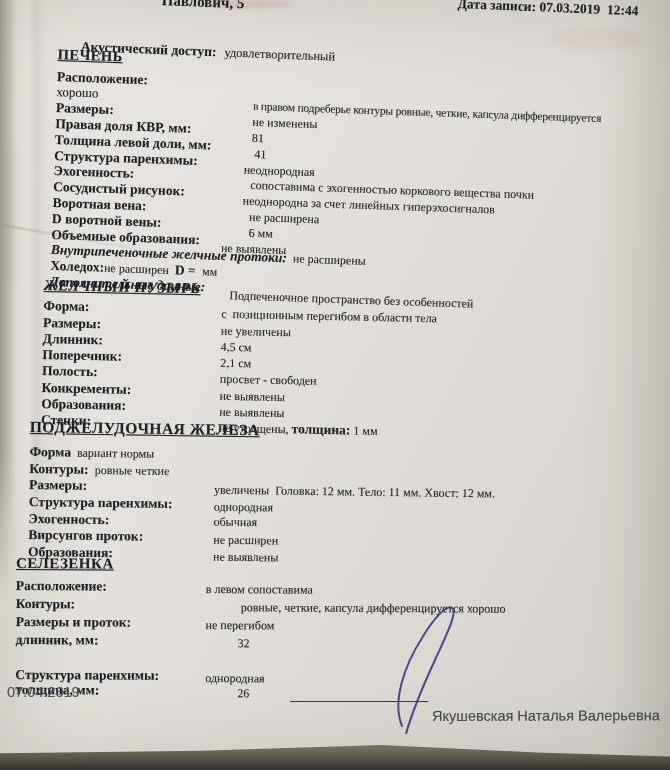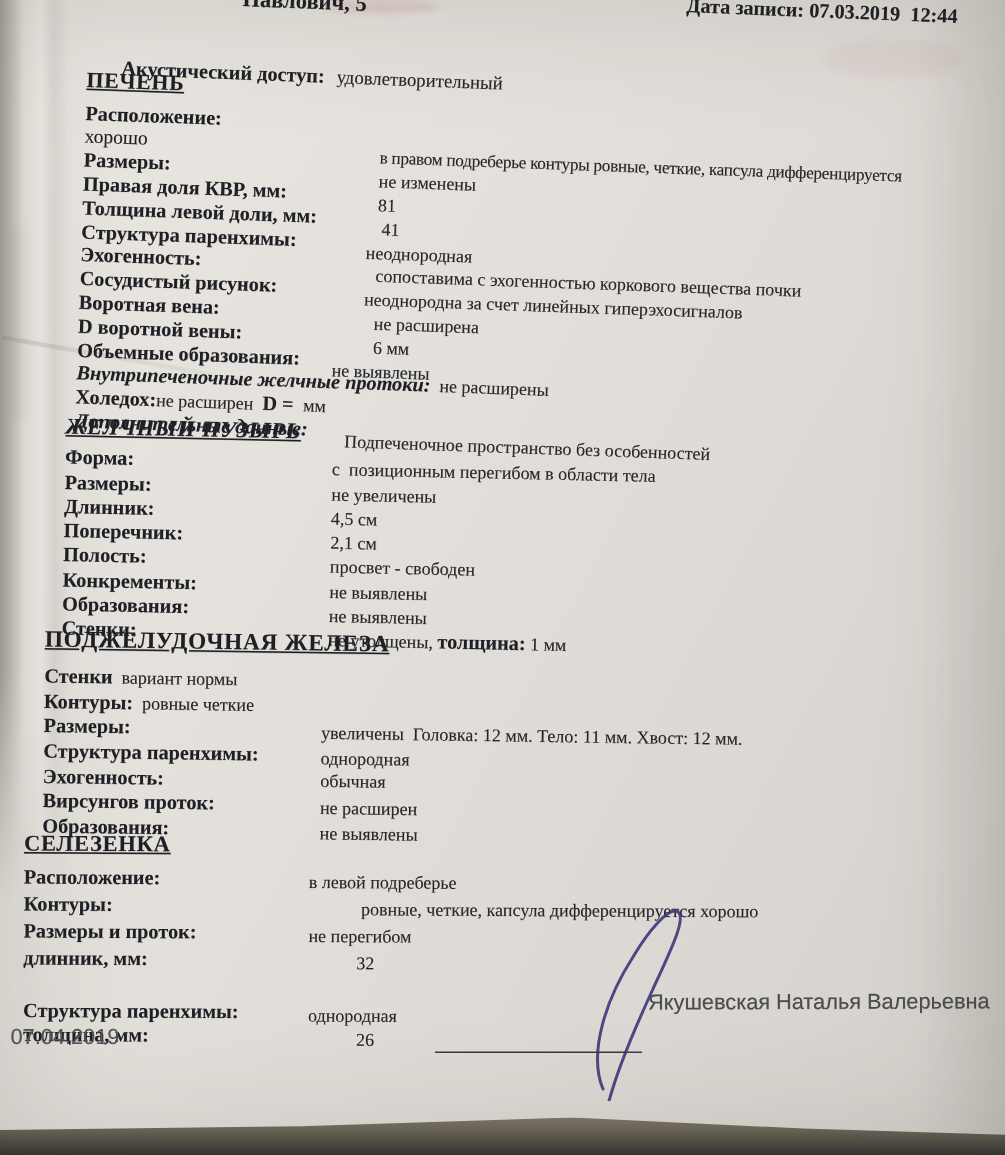--- a/index.html
+++ b/index.html
@@ -86,42 +86,42 @@
           <div class="row" style="height: 16.3px;"><span class="lbl" style="min-width: 178px;">Размеры:</span><span class="val" style="top: 4px;">не увеличены</span></div>
           <div class="row" style="height: 16.3px;"><span class="lbl" style="min-width: 178px;">Длинник:</span><span class="val" style="top: 4px;">4,5 см</span></div>
           <div class="row" style="height: 16.3px;"><span class="lbl" style="min-width: 178px;">Поперечник:</span><span class="val" style="top: 4px;">2,1 см</span></div>
           <div class="row" style="height: 16.3px;"><span class="lbl" style="min-width: 178px;">Полость:</span><span class="val" style="top: 4px;">просвет - свободен</span></div>
           <div class="row" style="height: 16.3px;"><span class="lbl" style="min-width: 178px;">Конкременты:</span><span class="val" style="top: 4px;">не выявлены</span></div>
           <div class="row" style="height: 16.3px;"><span class="lbl" style="min-width: 178px;">Образования:</span><span class="val" style="top: 4px;">не выявлены</span></div>
           <div class="row" style="height: 16.3px;"><span class="lbl" style="min-width: 178px;">Стенки:</span><span class="n" style="position: relative; top: 4px;">не утолщены, </span><span class="b" style="position: relative; top: 4px;">толщина:</span><span class="n" style="position: relative; top: 4px;"> 1 мм</span></div>
         </section>
         <section class="abs" style="left: 30px; top: 418px; width: 640px; transform: rotate(0.8deg);">
           <h3 style="font-size: 15.5px; margin-bottom: 6px;">ПОДЖЕЛУДОЧНАЯ ЖЕЛЕЗА</h3>
-          <div class="row" style="height: 16.7px;"><span class="lbl" style="margin-right: 6px;">Стенки</span><span class="val" style="top: 0px;">вариант нормы</span></div>
+          <div class="row" style="height: 16.7px;"><span class="lbl" style="margin-right: 6px;">Форма</span><span class="val" style="top: 0px;">вариант нормы</span></div>
           <div class="row" style="height: 16.7px;"><span class="lbl" style="margin-right: 6px;">Контуры:</span><span class="val" style="top: 0px;">ровные четкие</span></div>
           <div class="row" style="height: 16.7px;"><span class="lbl" style="min-width: 185px;">Размеры:</span><span class="val" style="top: 2px;">увеличены  Головка: 12 мм. Тело: 11 мм. Хвост: 12 мм.</span></div>
           <div class="row" style="height: 16.7px;"><span class="lbl" style="min-width: 185px;">Структура паренхимы:</span><span class="val" style="top: 2px;">однородная</span></div>
           <div class="row" style="height: 16.7px;"><span class="lbl" style="min-width: 185px;">Эхогенность:</span><span class="val" style="top: 0; text-align: right;">обычная</span></div>
           <div class="row" style="height: 16.7px;"><span class="lbl" style="min-width: 185px;">Вирсунгов проток:</span><span class="val" style="top: 2px;">не расширен</span></div>
           <div class="row" style="height: 16.7px;"><span class="lbl" style="min-width: 185px;">Образования:</span><span class="val" style="top: 2px;">не выявлены</span></div>
         </section>
         <section class="abs" style="left: 16px; top: 555px; width: 654px; transform: rotate(0.3deg);">
           <h3 style="font-size: 15px; margin-bottom: 4px;">СЕЛЕЗЕНКА</h3>
-          <div class="row" style="height: 17.8px;"><span class="lbl" style="min-width: 190px;">Расположение:</span><span class="val" style="top: 2px;">в левой подреберье</span></div>
+          <div class="row" style="height: 17.8px;"><span class="lbl" style="min-width: 190px;">Расположение:</span><span class="val" style="top: 2px;">в левом сопоставима</span></div>
           <div class="row" style="height: 17.8px;"><span class="lbl" style="min-width: 225px;">Контуры:</span><span class="val" style="top: 2px;">ровные, четкие, капсула дифференцируется хорошо</span></div>
           <div class="row" style="height: 17.8px;"><span class="lbl" style="min-width: 190px;">Размеры и проток:</span><span class="val" style="top: 2px;">не перегибом</span></div>
           <div class="row" style="height: 17.8px;"><span class="lbl" style="min-width: 222px;">длинник, мм:</span><span class="val" style="top: 2px;">32</span></div>
           <div class="row" style="height: 17.8px;"><span class="lbl" style="min-width: 222px;">толщина, мм:</span><span class="val" style="top: 2px; margin-top: 36px;">26</span></div>
           <div class="row" style="height: 17.8px;"><span class="lbl" style="min-width: 190px;">Структура паренхимы:</span><span class="val" style="top: 2px;">однородная</span></div>
         </section>
       </div>
 
     <div class="abs foot-date" style="left:7px;top:684px;">07.04.2019</div>
     <div class="sig-line"></div>
     <svg class="abs" style="left:388px;top:600px;" width="86" height="134" viewBox="0 0 86 134">
       <path d="M 14 126 C 4 102, 16 66, 34 38 C 44 21, 58 4, 64 8 C 70 12, 58 36, 47 60 C 35 86, 24 112, 18 134" fill="none" stroke="#3b3278" stroke-width="2" stroke-linecap="round" opacity="0.88"></path>
     </svg>
-    <div class="abs doctor" style="left:432px;top:661px;transform:rotate(-0.2deg);">Якушевская Наталья Валерьевна</div>
+    <div class="abs doctor" style="left:432px;top:708px;transform:rotate(-0.2deg);">Якушевская Наталья Валерьевна</div>
   </div>
 
   <div class="table-surface"></div>
   <div class="vignette"></div>
 </div>
 
 </body></html>

